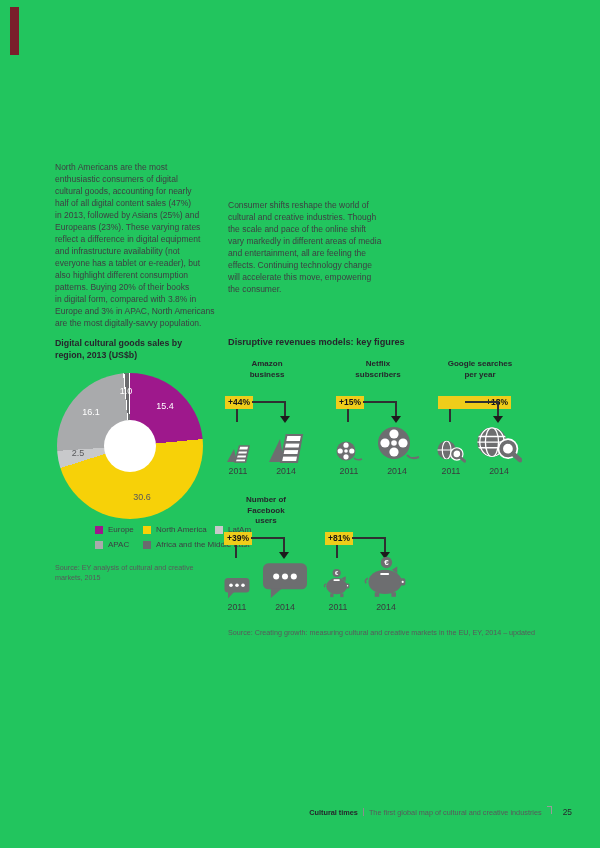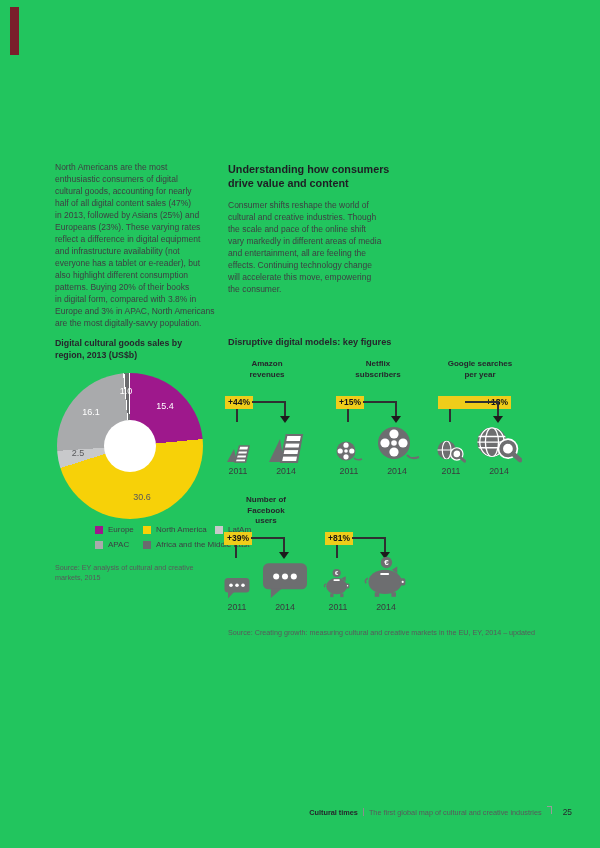--- a/index.html
+++ b/index.html
@@ -82,22 +82,20 @@
 Europeans (23%). These varying rates
 reflect a difference in digital equipment
 and infrastructure availability (not
 everyone has a tablet or e-reader), but
 also highlight different consumption
 patterns. Buying 20% of their books
 in digital form, compared with 3.8% in
 Europe and 3% in APAC, North Americans
 are the most digitally-savvy population.</div>
 
-  <div class="abs right-heading">Understanding how consumers
-drive value and content</div>
 
   <div class="abs para right-para">Consumer shifts reshape the world of
 cultural and creative industries. Though
 the scale and pace of the online shift
 vary markedly in different areas of media
 and entertainment, all are feeling the
 effects. Continuing technology change
 will accelerate this move, empowering
 the consumer.</div>
 
@@ -136,26 +134,26 @@
       <span class="lg-item">
         <span class="lg-sw" style="background: rgb(106, 107, 110);"></span>
         <span>Africa and the Middle East</span>
       </span>
     </div>
   </div>
 
   <div class="abs src chart-src">Source: EY analysis of cultural and creative
 markets, 2015</div>
 
-  <div class="abs dis-heading">Disruptive digital models: key figures</div>
+  <div class="abs dis-heading">Disruptive revenues models: key figures</div>
 
   <div class="card" style="left:223px;top:359px;">
     <div class="ic-title">
       <span>Amazon</span>
-      <span>revenues</span>
+      <span>business</span>
       <span></span>
     </div>
     <div class="badge" style="background: rgb(239, 205, 26);">+44%</div>
     <div class="ln ln-h"></div>
     <div class="ln ln-v14"></div>
     <div class="ln ln-v11"></div>
     <div class="arrow"></div>
     <div class="icell i11">
       <svg width="24" height="22" viewBox="0 0 24 22">
         <defs>

